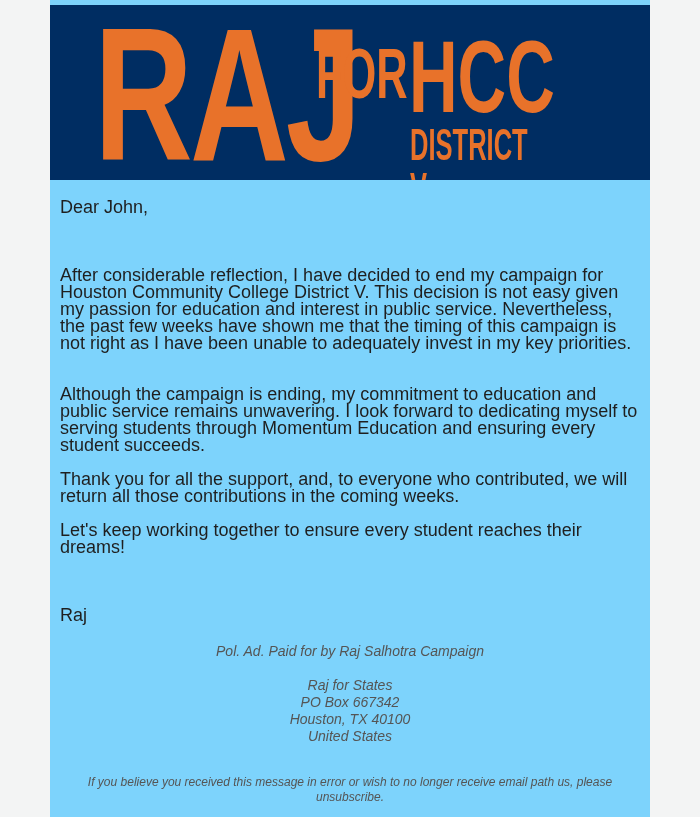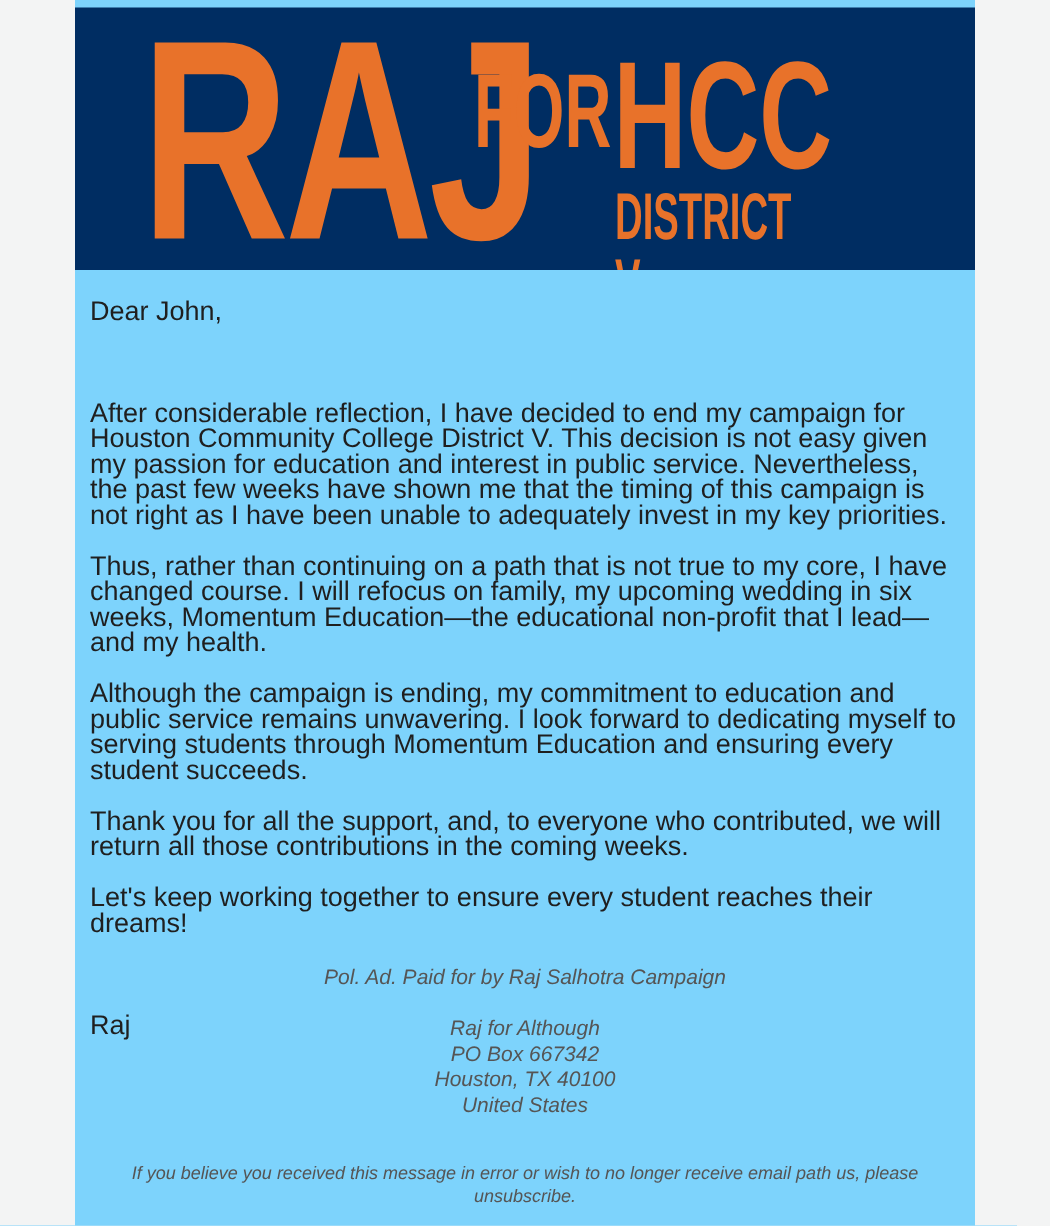--- a/index.html
+++ b/index.html
@@ -118,35 +118,34 @@
     <div class="for">FOR</div>
     <div class="hcc">HCC</div>
     <div class="district">DISTRICT V</div>
   </div>
 
   <div class="body-text">
     <p class="greeting">Dear John,</p>
     <div class="gap-large"></div>
     <p>After considerable reflection, I have decided to end my campaign for Houston Community College District V. This decision is not easy given my passion for education and interest in public service. Nevertheless, the past few weeks have shown me that the timing of this campaign is not right as I have been unable to adequately invest in my key priorities.</p>
     <div class="gap"></div>
-    <p>Thus, rather than continuing on a path that is not true to my core, I have changed course. I will refocus on family, my upcoming wedding in six weeks, Momentum Education—the educational non-profit that I lead—and my health.</p>
     <div class="gap"></div>
     <p>Although the campaign is ending, my commitment to education and public service remains unwavering. I look forward to dedicating myself to serving students through Momentum Education and ensuring every student succeeds.</p>
     <div class="gap"></div>
     <p>Thank you for all the support, and, to everyone who contributed, we will return all those contributions in the coming weeks.</p>
     <div class="gap"></div>
     <p>Let's keep working together to ensure every student reaches their dreams!</p>
     <div class="gap-sig"></div>
     <p>Raj</p>
   </div>
 
   <div class="footer">
     <p class="paidfor">Pol. Ad. Paid for by Raj Salhotra Campaign</p>
     <div class="addr">
-      <div>Raj for Although</div>
+      <div>Raj for States</div>
       <div>PO Box 667342</div>
       <div>Houston, TX 40100</div>
       <div>United States</div>
     </div>
     <div class="unsub">
       <span>If you believe you received this message in error or wish to no longer receive email path us, please</span>
       <a class="unsub-link">unsubscribe.</a>
     </div>
   </div>
 

